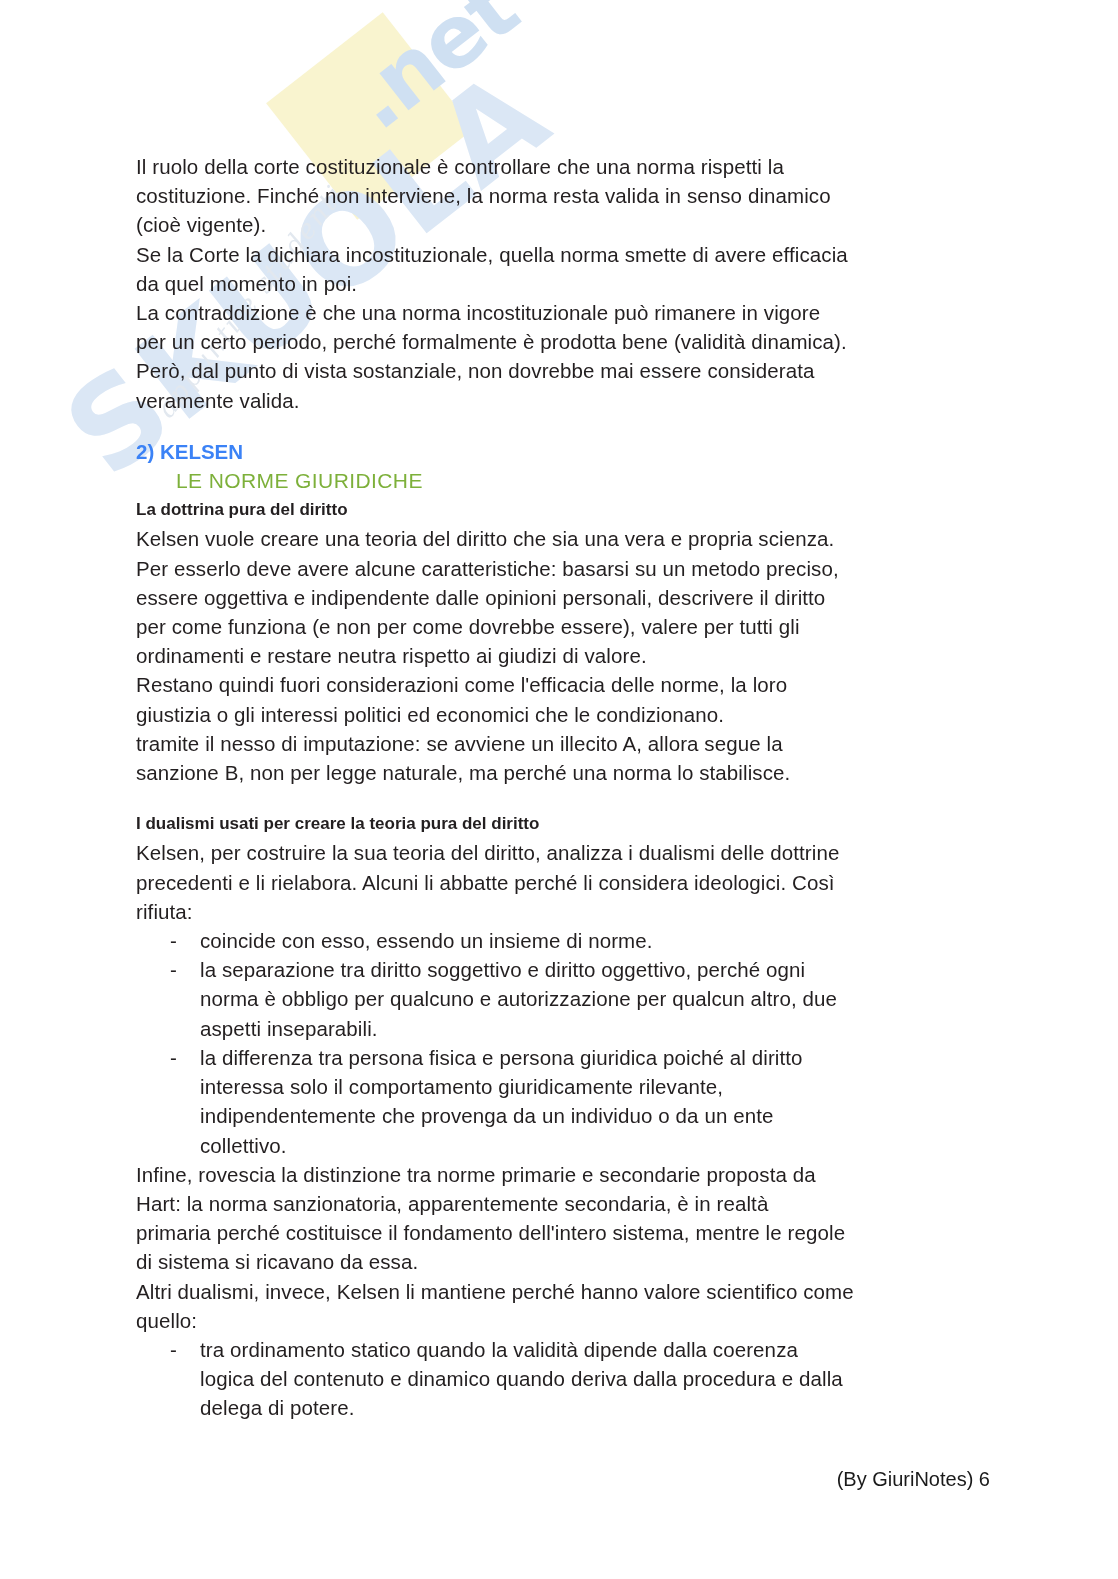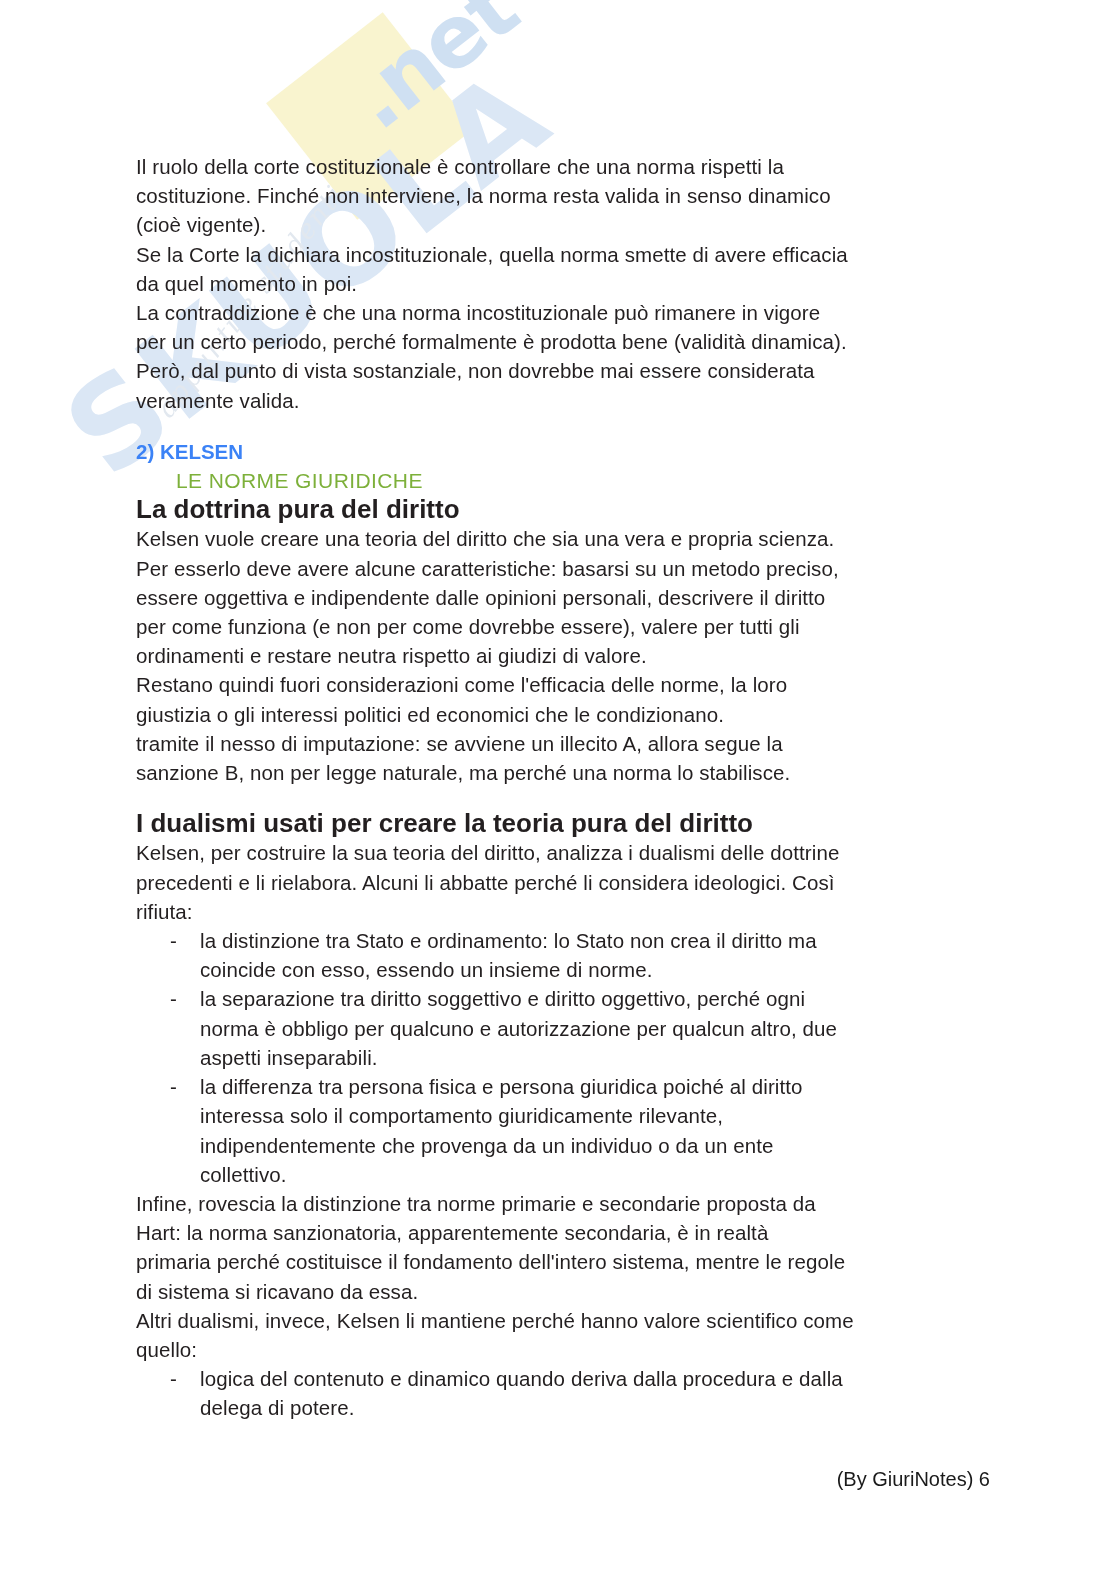--- a/index.html
+++ b/index.html
@@ -105,21 +105,21 @@
   .h-green {
     font-size: 21px;
     line-height: 29.2px;
     font-weight: 400;
     color: #7db03a;
     letter-spacing: 0.4px;
     white-space: nowrap;
     margin-left: 40px;
   }
   .h-bold {
-    font-size: 26px;
+    font-size: 17px;
     line-height: 29.2px;
     font-weight: 700;
     color: #231f20;
     white-space: nowrap;
   }
 
   .bullets { margin: 0; padding: 0; list-style: none; }
   .bullet {
     position: relative;
     padding-left: 64px;
@@ -201,21 +201,20 @@
 
     <div class="para">
       <div class="line">Kelsen, per costruire la sua teoria del diritto, analizza i dualismi delle dottrine</div>
       <div class="line">precedenti e li rielabora. Alcuni li abbatte perché li considera ideologici. Così</div>
       <div class="line">rifiuta:</div>
     </div>
 
     <ul class="bullets">
       <li class="bullet">
         <span class="bullet-marker">-</span>
-        <div class="line">la distinzione tra Stato e ordinamento: lo Stato non crea il diritto ma</div>
         <div class="line">coincide con esso, essendo un insieme di norme.</div>
       </li>
       <li class="bullet">
         <span class="bullet-marker">-</span>
         <div class="line">la separazione tra diritto soggettivo e diritto oggettivo, perché ogni</div>
         <div class="line">norma è obbligo per qualcuno e autorizzazione per qualcun altro, due</div>
         <div class="line">aspetti inseparabili.</div>
       </li>
       <li class="bullet">
         <span class="bullet-marker">-</span>
@@ -231,20 +230,21 @@
       <div class="line">Hart: la norma sanzionatoria, apparentemente secondaria, è in realtà</div>
       <div class="line">primaria perché costituisce il fondamento dell'intero sistema, mentre le regole</div>
       <div class="line">di sistema si ricavano da essa.</div>
       <div class="line">Altri dualismi, invece, Kelsen li mantiene perché hanno valore scientifico come</div>
       <div class="line">quello:</div>
     </div>
 
     <ul class="bullets">
       <li class="bullet">
         <span class="bullet-marker">-</span>
+        <div class="line">tra ordinamento statico quando la validità dipende dalla coerenza</div>
         <div class="line">logica del contenuto e dinamico quando deriva dalla procedura e dalla</div>
         <div class="line">delega di potere.</div>
       </li>
     </ul>
 
   </div>
 
   <div class="footer">
     <span class="footer-text">(By GiuriNotes) 6</span>
   </div>

